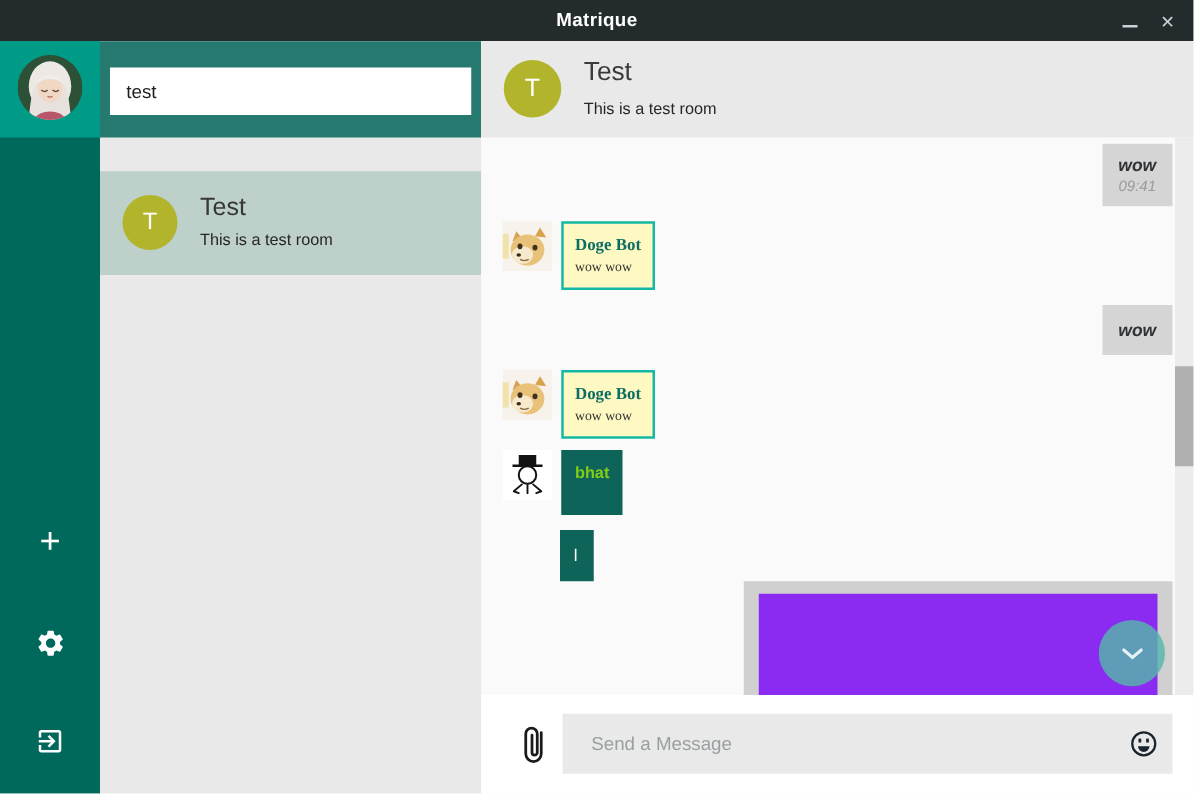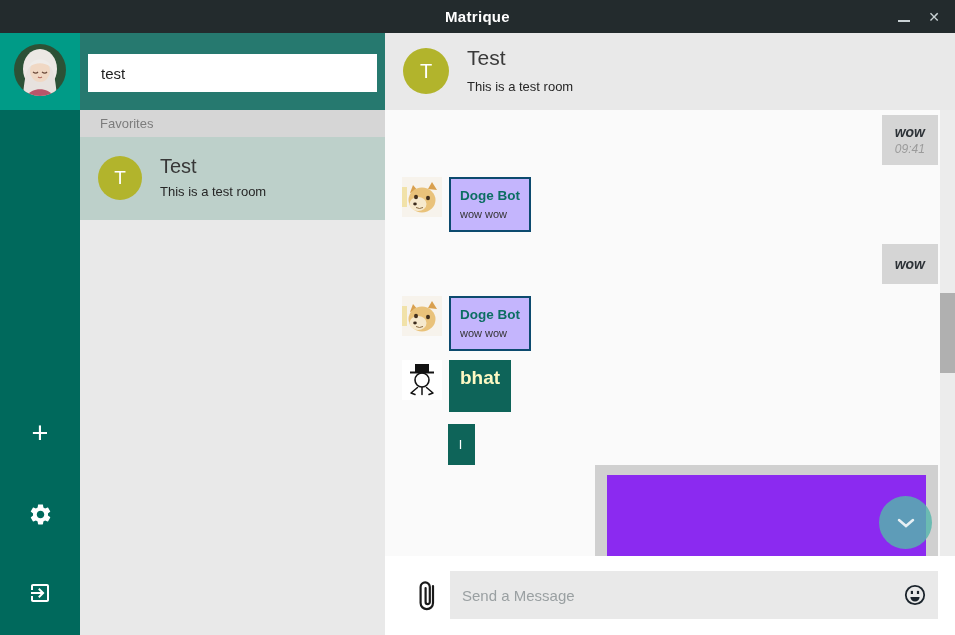--- a/index.html
+++ b/index.html
@@ -58,28 +58,28 @@
   .msg-remote { display:flex; justify-content:flex-end; margin:12px 17px 0 0; }
   .msg-remote:first-child { margin-top:5px; }
   .bubble-gray { background:#d5d5d5; padding:8px 13px; text-align:center;font-style:italic; }
   .bubble-gray.no-time { padding:11px 13px; }
   .remote-text { font-size:14px; font-weight:bold; color:#2e3338; line-height:18px; }
   .remote-time { font-size:12px; color:#9b9b9b; line-height:15px; margin-top:1px; }
 
   .msg-row { display:flex; align-items:flex-start; margin:12px 0 0 17px; gap:7px; }
   .msg-row.mt9 { margin-top:9px; }
   .avatar-cell { width:40px; height:40px; flex:none; }
-  .bubble-outline { border:2px solid #0c4a6e; background:#c4b5fd; padding:7px 9px; }
+  .bubble-outline { border:2px solid #14b8a6; background:#fef9c3; padding:7px 9px;font-family:Liberation Serif, serif; }
   .sender-bot { color:#0c6e63; font-weight:bold; font-size:13.5px; line-height:19px; }
   .bot-text { font-size:11px; color:#333; line-height:18px; }
 
   .msg-row.self .bubble-self { background:#0e6459; padding:8px 11px; }
   .msg-row.no-avatar { margin-left:63px; }
   .msg-row.no-avatar .bubble-self { padding:12px 11px; }
-  .sender-self { color:#fef9c3; font-weight:bold; font-size:19px; line-height:19px; }
+  .sender-self { color:#84cc16; font-weight:bold; font-size:13px; line-height:19px; }
   .self-text { color:#fff; font-size:13.5px; line-height:17px; min-height:17px; min-width:5px; }
 
   .divider { display:flex; align-items:center; margin:16px 80px 0 72px; }
   .divider .line { flex:1; height:2px; background:#0d7168; }
   .divider .dtext { margin:0 13px; color:#0d7168; font-size:14px; white-space:nowrap; }
 
   .msg-image { display:flex; justify-content:flex-end; margin:0 17px 0 0; }
   .bubble-image { background:#d0d0d0; padding:10px 12px 14px; }
   .image-content { width:319px; height:140px; background:#8b2af0; }
 
@@ -88,21 +88,21 @@
                   cursor:grab; }
 
   .fab { position:absolute; left:494px; top:463px; width:53px; height:53px; border-radius:50%;
          background:rgba(84,182,171,0.82); display:flex; align-items:center; justify-content:center;
          cursor:pointer; }
 
   .composer { position:absolute; left:0; top:523px; width:570px; height:79px; background:#ffffff; }
   .clip { position:absolute; left:31px; top:21px; cursor:pointer; }
   .field { position:absolute; left:65px; top:15px; width:488px; height:48px; background:#e9e9e9; }
   .field input { position:absolute; left:0; top:0; width:100%; height:100%; background:transparent;
-                 border:none; outline:none; padding:0 44px 0 12px; font-size:15px; color:#6d28d9;
+                 border:none; outline:none; padding:0 44px 0 23px; font-size:15px; color:#6d28d9;
                  font-family:"Liberation Sans", sans-serif; }
   .field input::placeholder { color:#9aa0a2; }
   .emoji { position:absolute; right:11px; top:12px; width:24px; height:24px; cursor:pointer; }
 </style>
 </head>
 <body>
 
 <div class="app">
 
   <div class="titlebar">
@@ -144,21 +144,20 @@
         <path d="M10.09 15.59 11.5 17l5-5-5-5-1.41 1.41L12.67 11H3v2h9.67l-2.58 2.59z"></path>
         <path d="M19 3H5c-1.11 0-2 .9-2 2v4h2V5h14v14H5v-4H3v4c0 1.1.89 2 2 2h14c1.11 0 2-.9 2-2V5c0-1.1-.89-2-2-2z"></path>
       </svg>
     </div>
   </div>
 
   <div class="roomcol">
     <div class="search-header">
       <input type="text" value="test" style="">
     </div>
-    <div class="fav-header">Favorites</div>
     <div class="room-item">
       <div class="room-avatar">T</div>
       <div class="room-name">Test</div>
       <div class="room-topic">This is a test room</div>
     </div>
   </div>
 
   <div class="chat">
     <div class="chat-header">
       <div class="chat-avatar">T</div>

